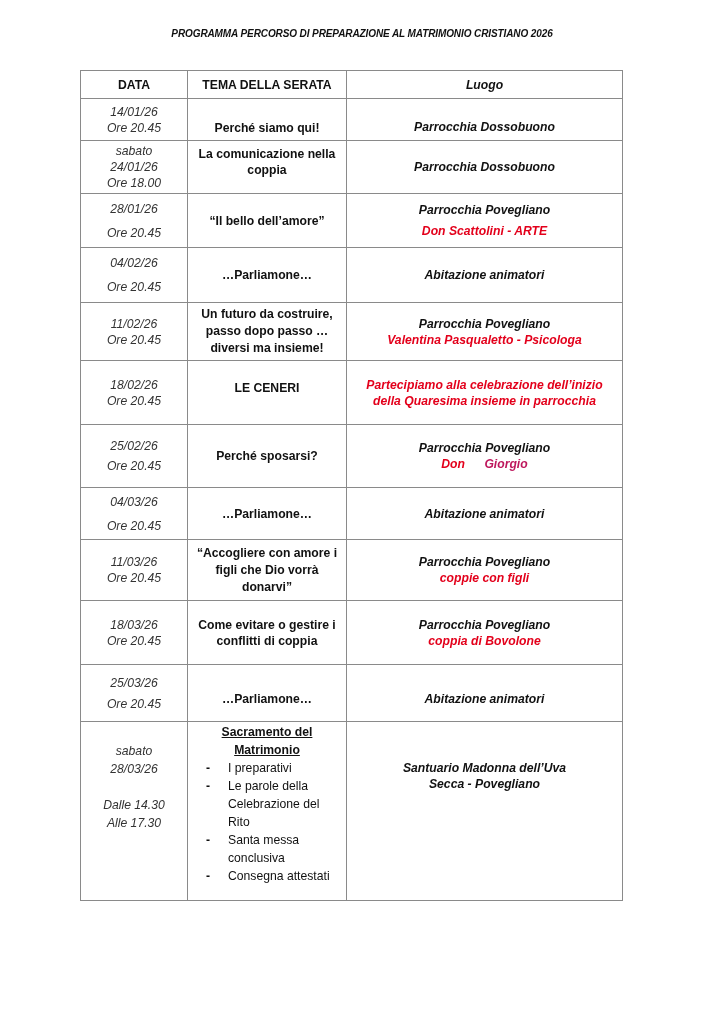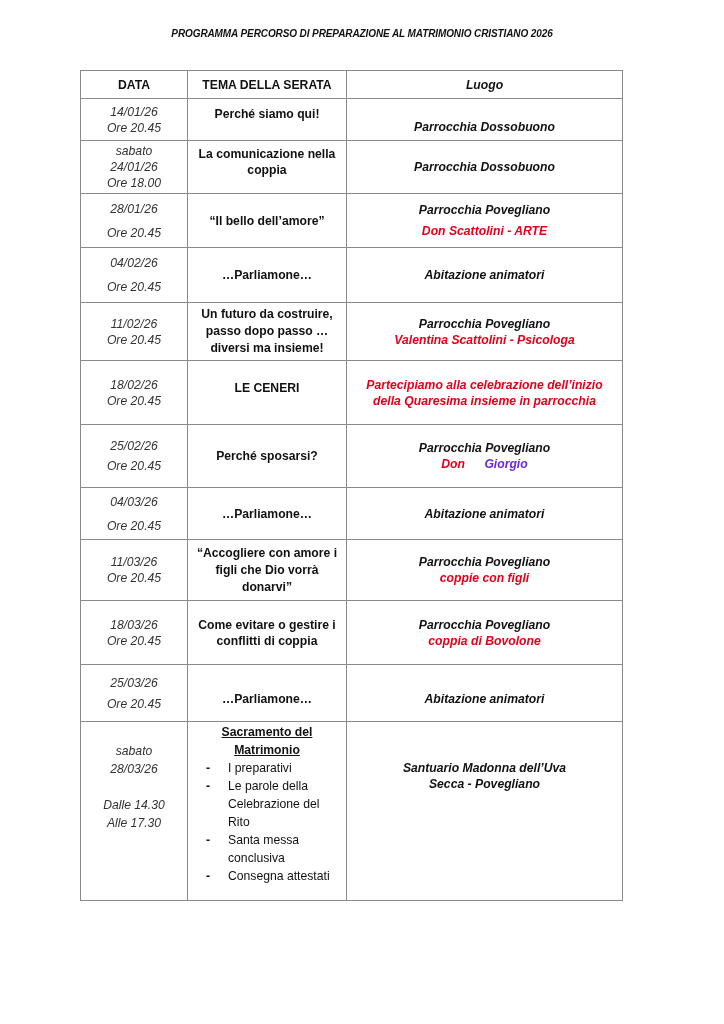--- a/index.html
+++ b/index.html
@@ -11,21 +11,21 @@
       border-collapse: collapse; table-layout: fixed; }
     table.prog td, table.prog th { border: 1.3px solid #8a8a8a; padding: 0 4px;
       text-align: center; vertical-align: middle; font-size: 12.2px; line-height: 16px; }
     th { font-weight: bold; }
     th.luogo { font-style: italic; }
     col.c1 { width: 107px; } col.c2 { width: 159px; } col.c3 { width: 276px; }
     .date { font-style: italic; color: #333; }
     .tema { font-weight: bold; }
     .luogo-cell { font-weight: bold; font-style: italic; }
     .red { color: #e3001b; }
-    .orange { color: #6d28d9; margin-left: 16px; }
+    .orange { color: #be185d; margin-left: 16px; }
     .gap { display: block; height: 8px; }
     .vtop { vertical-align: top !important; }
     ul.sub { list-style: none; margin: 0; padding: 0 0 0 10px; text-align: left; font-weight: normal; }
     ul.sub li { position: relative; padding-left: 26px; line-height: 18px; }
     ul.sub li::before { content: "-"; position: absolute; left: 4px; font-weight: bold; }
     .big-tema { line-height: 18px; text-decoration: underline; }
   </style>
 </head>
 <body>
 
@@ -42,21 +42,21 @@
     <th>DATA</th>
     <th>TEMA DELLA SERATA</th>
     <th class="luogo">Luogo</th>
   </tr>
 
   <tr style="height:42px">
     <td class="date">
       <div>14/01/26</div>
       <div>Ore 20.45</div>
     </td>
-    <td class="tema vtop" style="padding-top:7px">Perché siamo qui!</td>
+    <td class="tema vtop" style="padding-top:21px">Perché siamo qui!</td>
     <td class="luogo-cell" style="vertical-align:bottom;padding-bottom:5px">Parrocchia Dossobuono</td>
   </tr>
 
   <tr style="height:53px">
     <td class="date">
       <div>sabato</div>
       <div>24/01/26</div>
       <div>Ore 18.00</div>
     </td>
     <td class="tema vtop" style="padding-top:5px">La comunicazione nella coppia</td>
@@ -87,21 +87,21 @@
   </tr>
 
   <tr style="height:58px">
     <td class="date">
       <div>11/02/26</div>
       <div>Ore 20.45</div>
     </td>
     <td class="tema" style="line-height:17px">Un futuro da costruire, passo dopo passo …diversi ma insieme!</td>
     <td class="luogo-cell">
       <div>Parrocchia Povegliano</div>
-      <div class="red">Valentina Scattolini - Psicologa</div>
+      <div class="red">Valentina Pasqualetto - Psicologa</div>
     </td>
   </tr>
 
   <tr style="height:64px">
     <td class="date">
       <div>18/02/26</div>
       <div>Ore 20.45</div>
     </td>
     <td class="tema vtop" style="padding-top:19px">LE CENERI</td>
     <td class="luogo-cell red">Partecipiamo alla celebrazione dell’inizio della Quaresima insieme in parrocchia</td>

